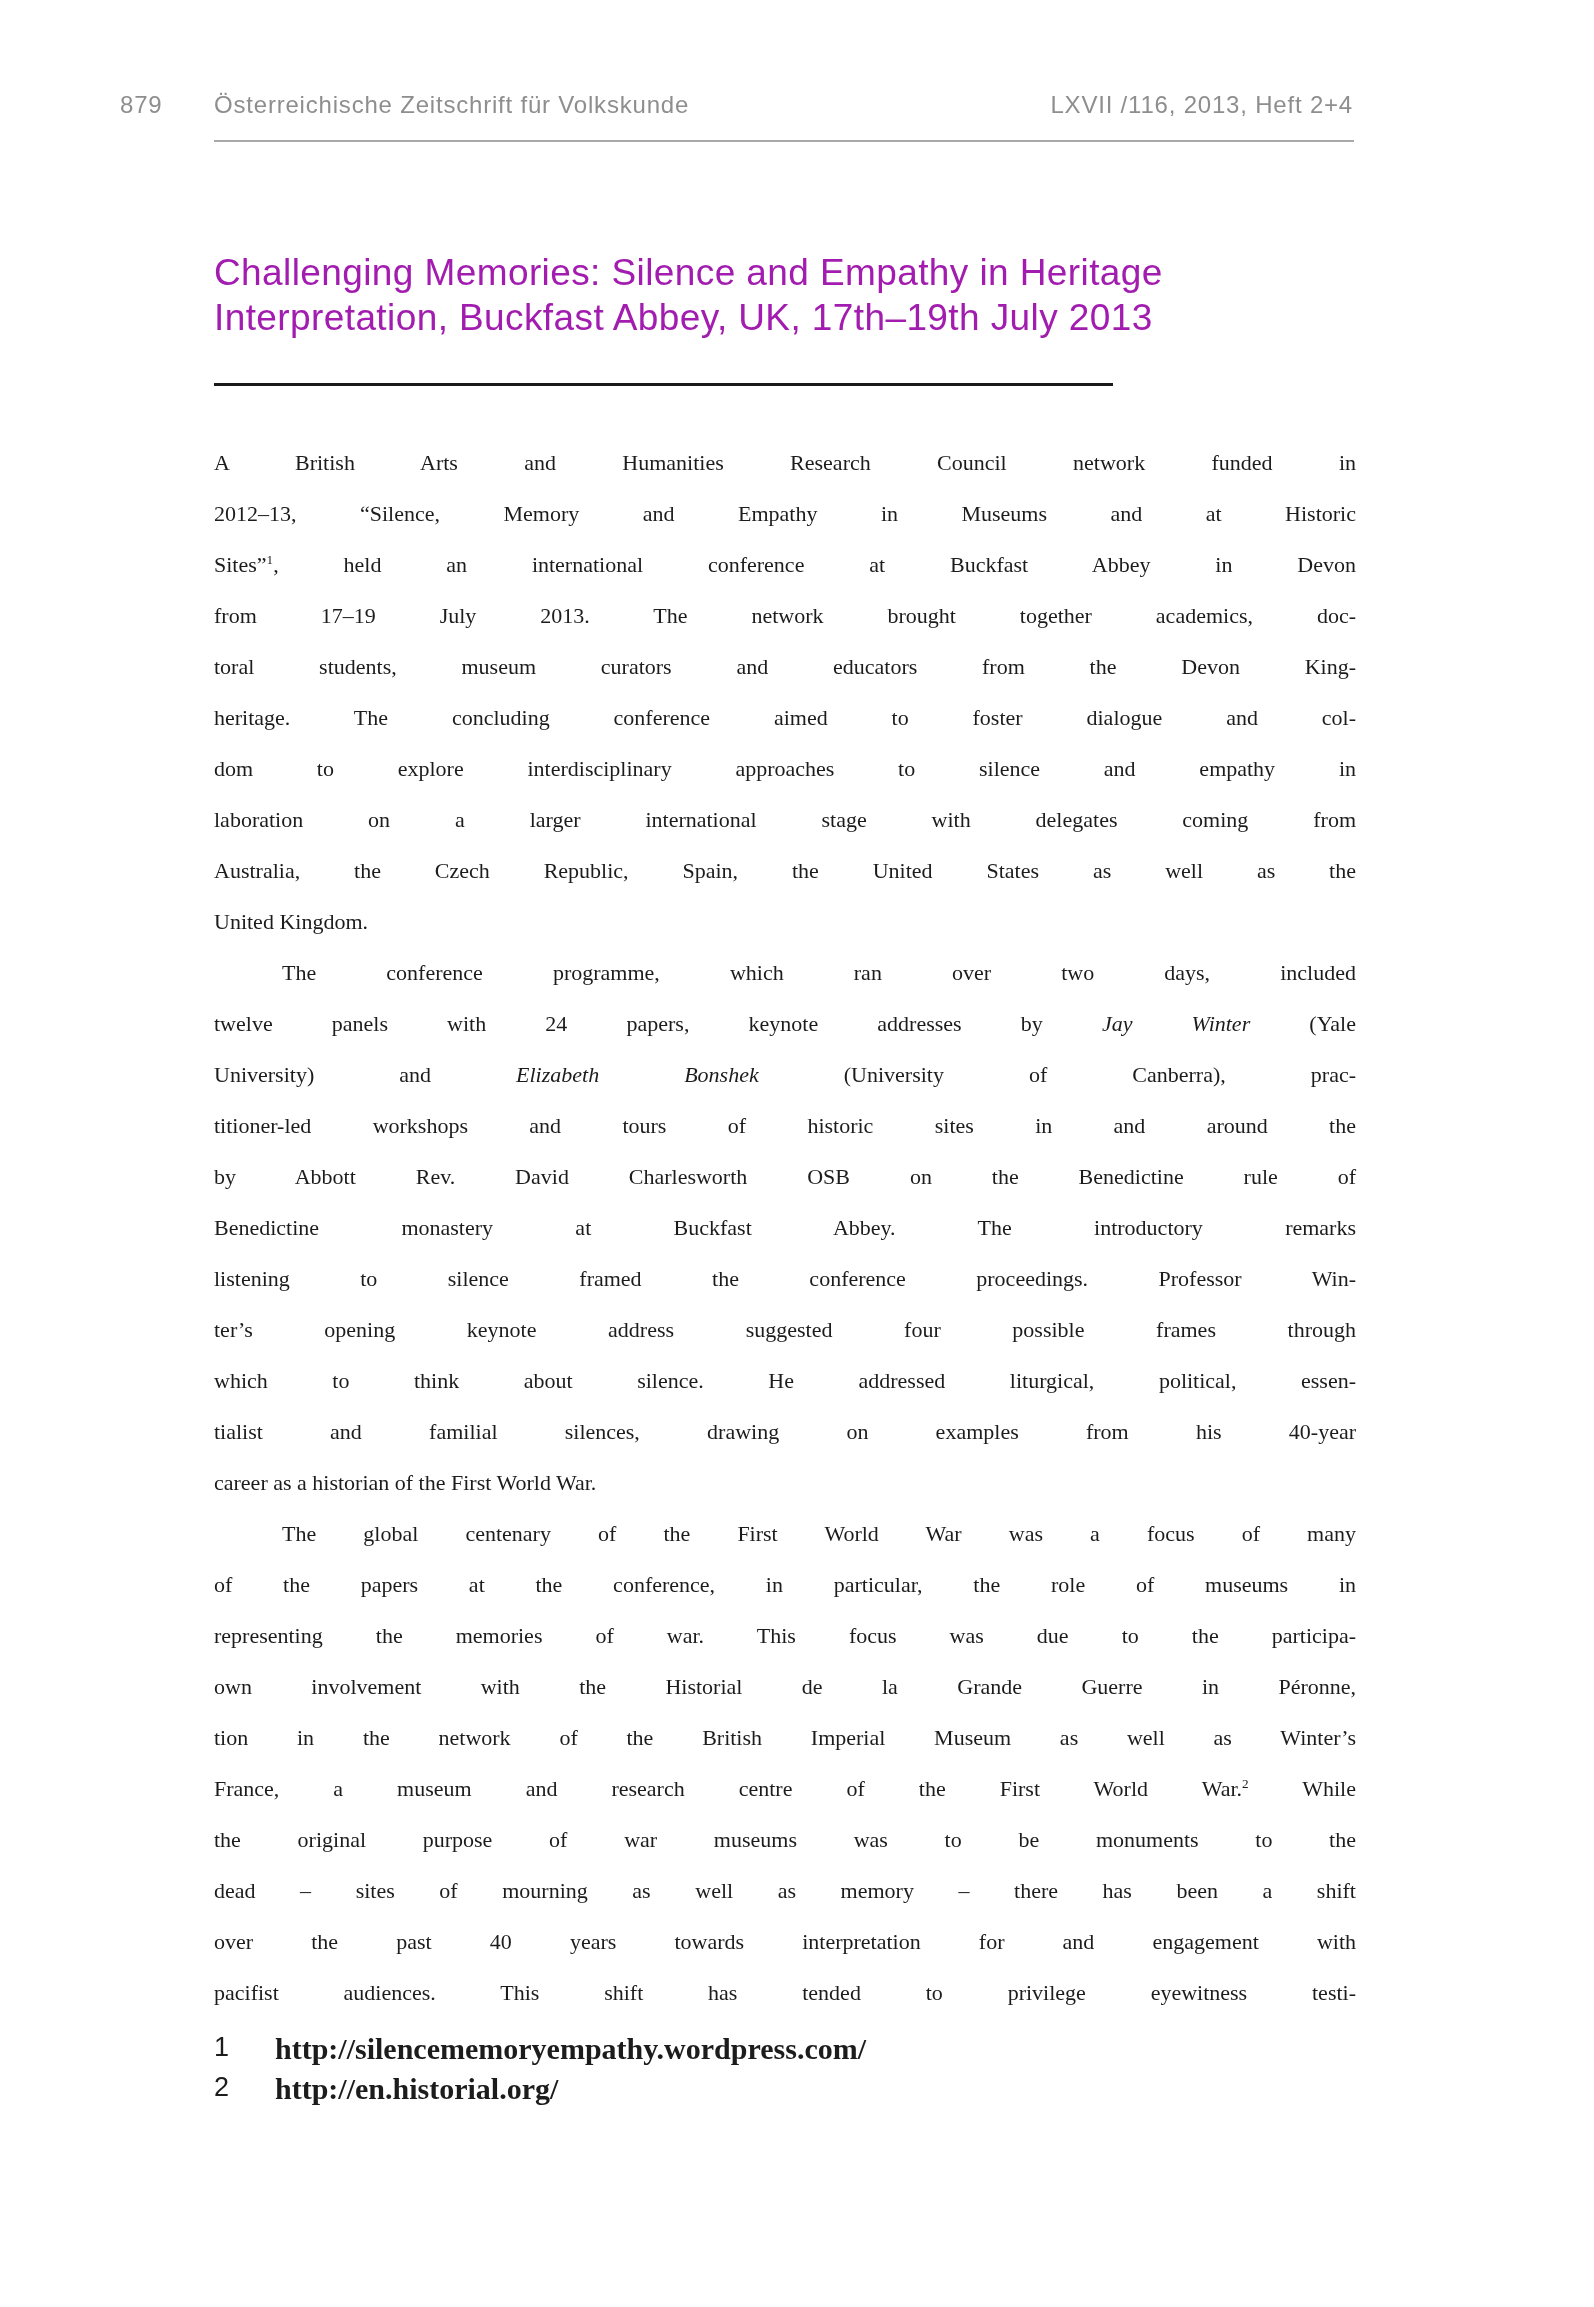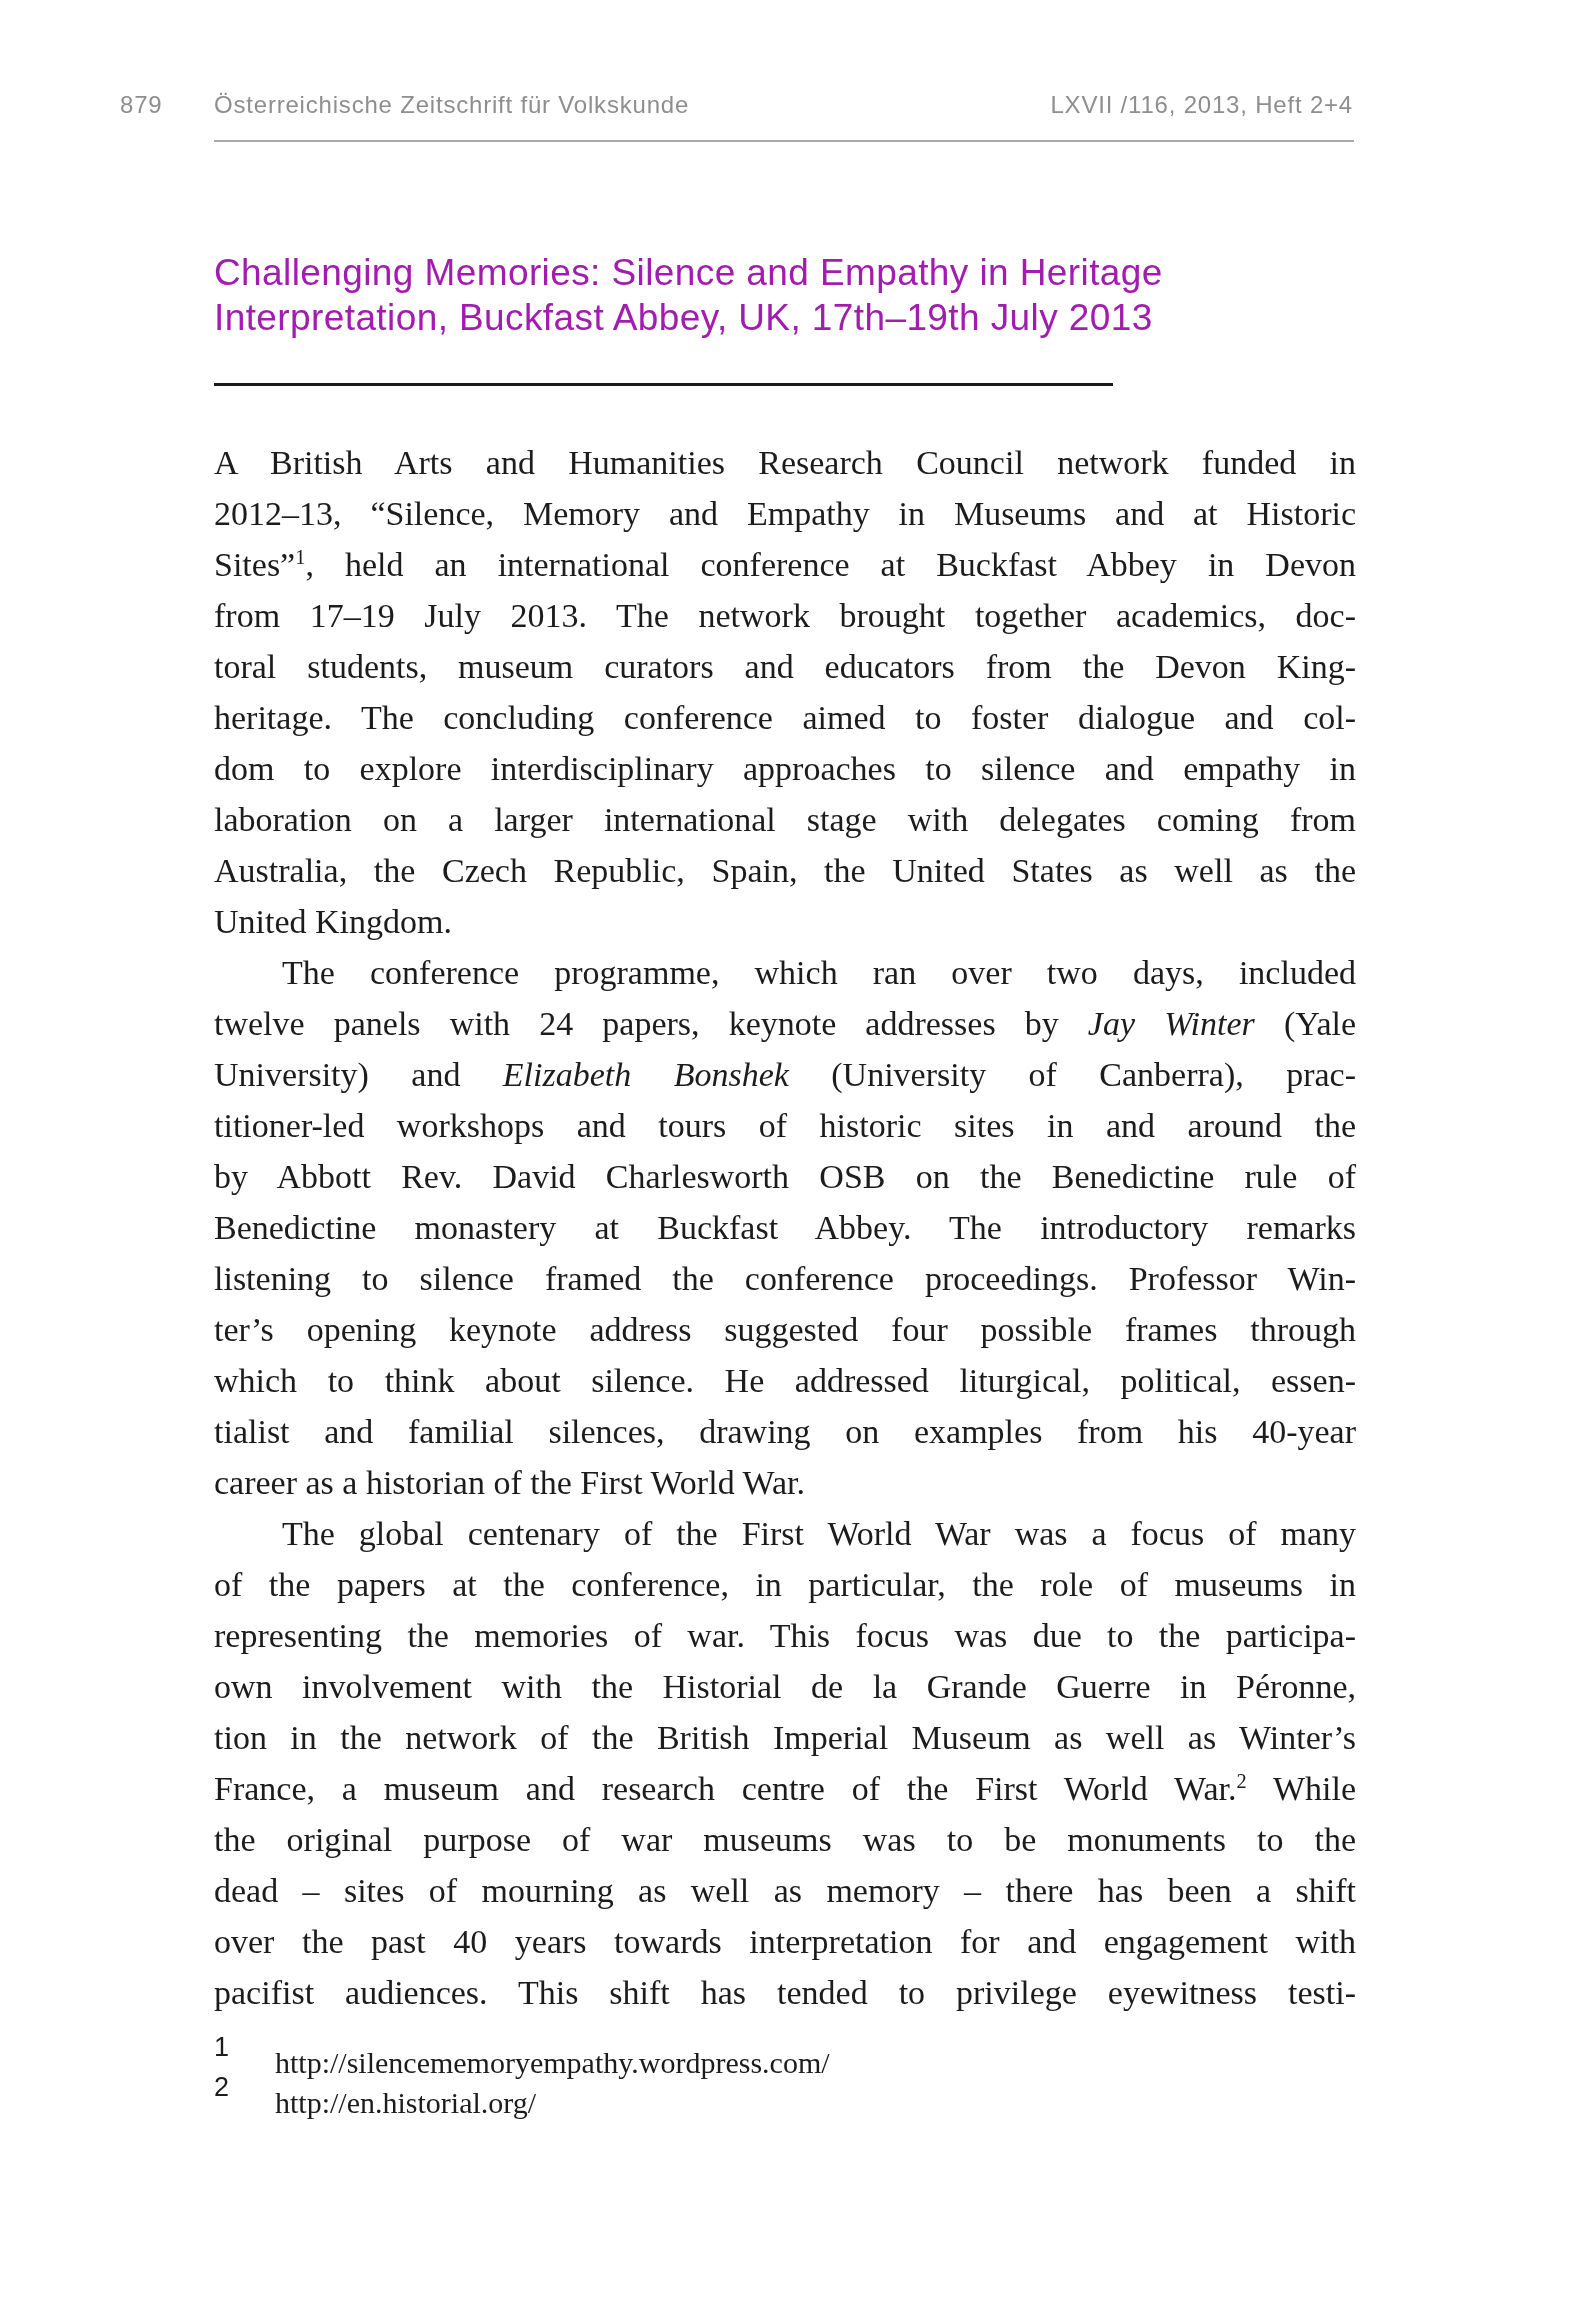--- a/index.html
+++ b/index.html
@@ -37,21 +37,21 @@
     color: #a21caf; font-weight: 400;
   }
   .title-rule {
     position: absolute; top: 383px; left: 214px;
     width: 899px; height: 3.2px; background: #1a1a1a;
   }
 
   
   .body-text {
     position: absolute; left: 214px; top: 437px; width: 1142px;
-    font-size: 34px; line-height: 51px;
+    font-size: 22px; line-height: 51px;
     color: #1c1c1c;
   }
   .line {
     text-align: justify;
     text-align-last: justify;
     white-space: normal;
   }
   .line.no-just { text-align-last: left; }
   .line.indent  { text-indent: 68px; }
   .line em { font-style: italic; }
@@ -65,21 +65,21 @@
   .footnotes {
     position: absolute; left: 214px; top: 2027px; width: 1142px;
     font-size: 30px; line-height: 40px; color: #1c1c1c;
   }
   .footnote-row { position: relative; height: 40px; }
   .footnote-number {
     position: absolute; left: 0; top: 0;
     font-family: "Liberation Sans", sans-serif;
     font-size: 27px;
   }
-  .footnote-text { position: absolute; left: 61px; top: 16px; }
+  .footnote-text { position: absolute; left: 61px; top: 2px; font-weight: bold; }
 </style>
 </head>
 <body>
 
 <div class="page">
 
   <div class="running-header">
     <span class="page-number">879</span>
     <span class="journal-title">Österreichische Zeitschrift für Volkskunde</span>
     <span class="issue-info">LXVII /116, 2013, Heft 2+4</span>

